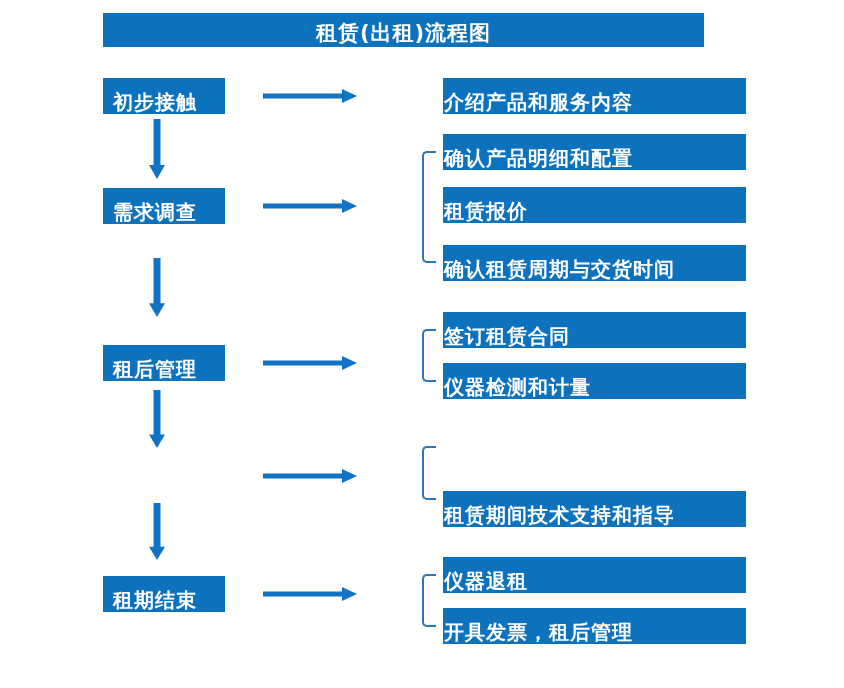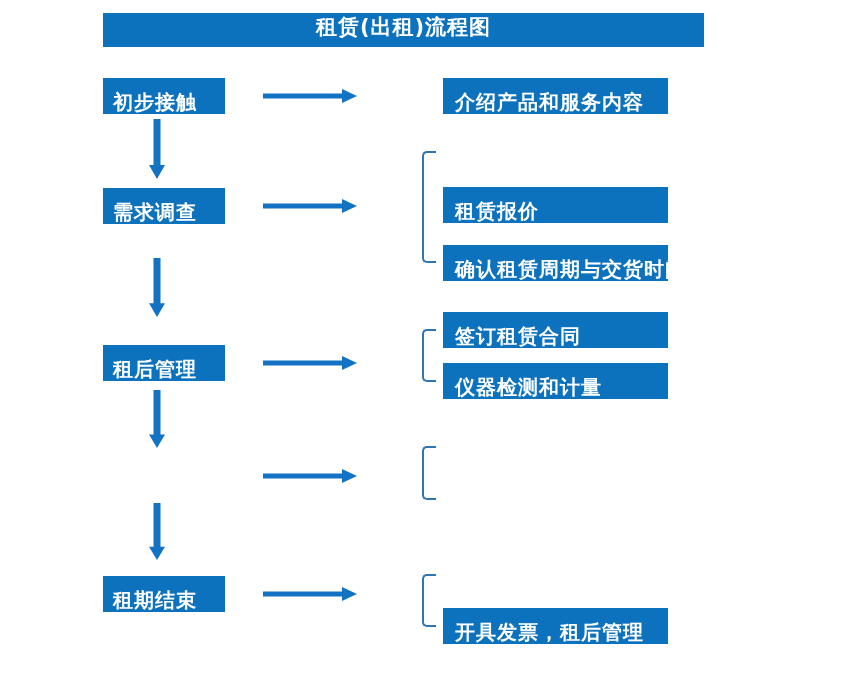--- a/index.html
+++ b/index.html
@@ -13,36 +13,36 @@
   .canvas{
     position:relative;
     width:844px;height:688px;
     background:var(--bg);
     font-family:"DejaVu Sans",sans-serif;
     overflow:hidden;
   }
   .title-bar{
     position:absolute;left:103px;top:13px;width:601px;height:34px;
     background:var(--box-fill);
-    display:flex;align-items:flex-start;justify-content:center;
+    display:flex;align-items:flex-end;justify-content:center;
   }
   .title-bar span{
     color:var(--text);font-size:21px;font-weight:700;letter-spacing:1px;
   }
   .stage{
     position:absolute;left:103px;width:122px;height:36px;
     background:var(--box-fill);
     display:flex;align-items:center;
     padding-left:10px;box-sizing:border-box;
   }
   .detail{
-    position:absolute;left:443px;width:225px;height:36px;
+    position:absolute;left:443px;width:303px;height:36px;
     background:var(--box-fill);
     display:flex;align-items:center;
-    padding-left:12px;box-sizing:border-box;
+    padding-left:1px;box-sizing:border-box;
   }
   .stage span,.detail span{
     color:var(--text);font-size:20px;font-weight:700;letter-spacing:1px;
     white-space:nowrap;
     margin-top:12px;
   }
   .h-arrow{position:absolute;left:263px;width:94px;height:14px;}
   .v-arrow{position:absolute;left:149px;width:16px;}
   .h-arrow path,.v-arrow path{fill:var(--arrow);}
   .bracket{
@@ -106,29 +106,38 @@
     </svg>
 
   <div class="bracket" style="top:151px;height:112px"></div>
   <div class="bracket" style="top:329px;height:53px"></div>
   <div class="bracket" style="top:446px;height:54px"></div>
   <div class="bracket" style="top:574px;height:53px"></div>
 
   <div class="detail" style="top:78px">
     <span>介绍产品和服务内容</span>
   </div>
+  <div class="detail" style="top:134px">
+    <span>确认产品明细和配置</span>
+  </div>
   <div class="detail" style="top:187px">
     <span>租赁报价</span>
   </div>
   <div class="detail" style="top:245px">
     <span>确认租赁周期与交货时间</span>
   </div>
   <div class="detail" style="top:312px">
     <span>签订租赁合同</span>
   </div>
   <div class="detail" style="top:363px">
     <span>仪器检测和计量</span>
   </div>
+  <div class="detail" style="top:491px">
+    <span>租赁期间技术支持和指导</span>
+  </div>
+  <div class="detail" style="top:557px">
+    <span>仪器退租</span>
+  </div>
   <div class="detail" style="top:608px">
     <span>开具发票，租后管理</span>
   </div>
 
 </div>
 
 </body></html>

